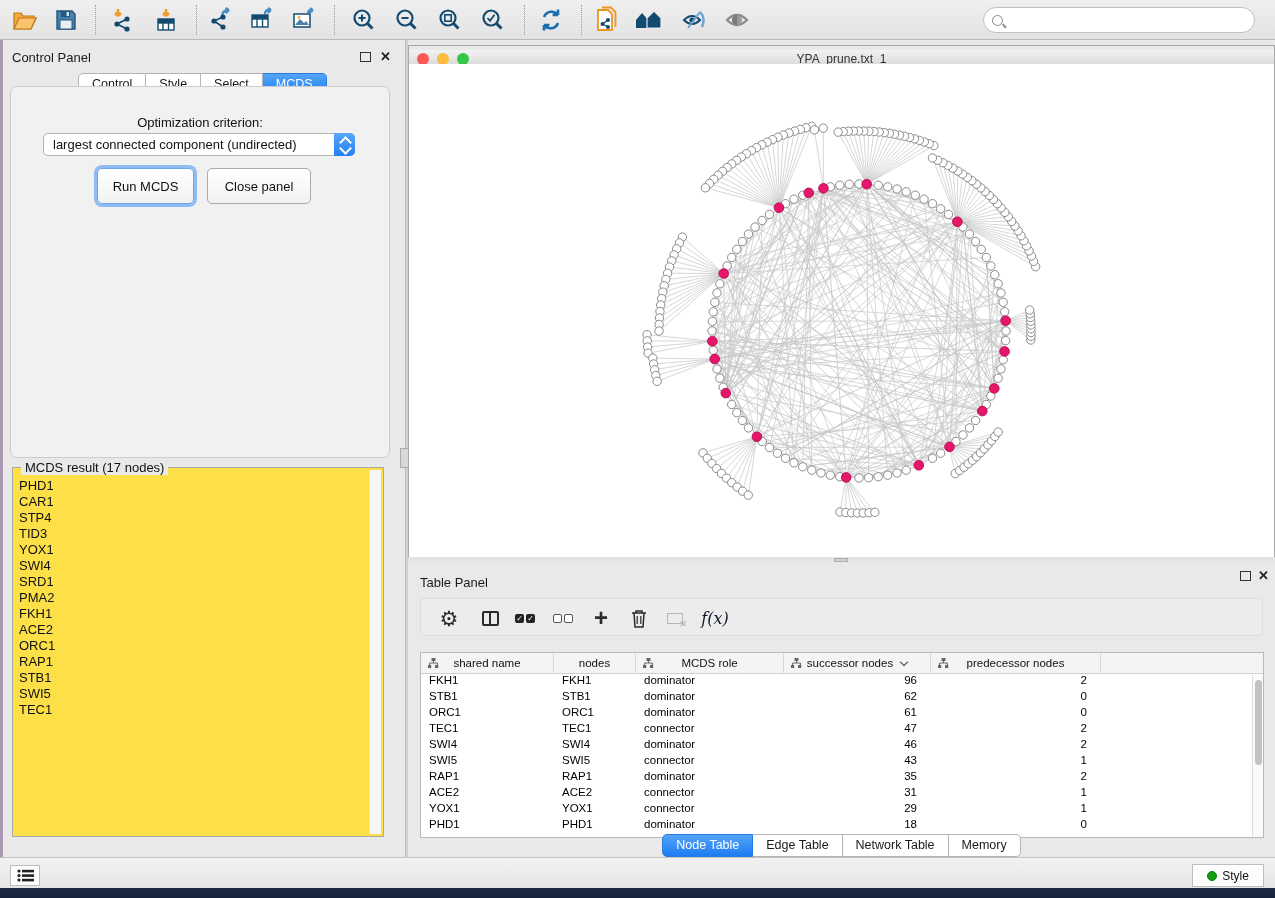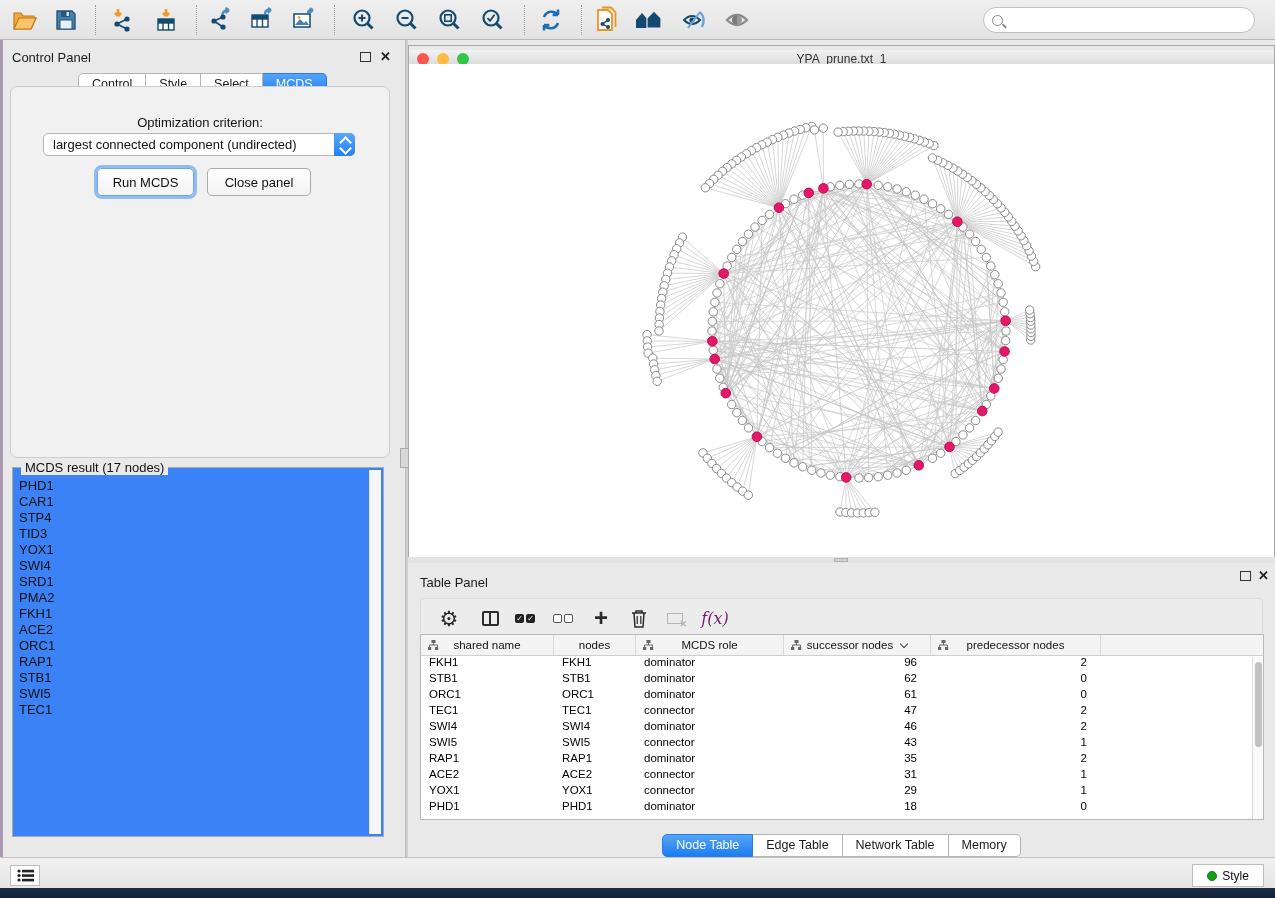--- a/index.html
+++ b/index.html
@@ -31,23 +31,23 @@
   .seg-tab:last-child { border-radius:0 5px 5px 0; }
   .seg-tab.active { background:linear-gradient(#55a5f8,#1d7cf2); color:#fff; border-color:#2a7de0; }
   .cp-box { left:7px; top:46px; width:380px; height:372px; background:#f1f1f1; border:1px solid #cdcdcd; border-radius:7px; }
   .opt-label { width:100%; text-align:center; font-size:13px; color:#111; }
   .dropdown { position:absolute; left:32px; top:46px; width:312px; height:23px; background:#fff; border:1px solid #b3b3b3; border-radius:5px; display:flex; align-items:center; }
   .dropdown .dd-text { flex:1; font-size:13px; color:#111; padding-left:9px; white-space:nowrap; overflow:hidden; }
   .dd-stepper { width:21px; height:23px; margin:-1px -1px 0 0; background:linear-gradient(#5aa7f9,#2480f3); border-radius:0 5px 5px 0; position:relative; }
   .dd-stepper::before, .dd-stepper::after { content:""; position:absolute; left:6.5px; width:7px; height:7px; border:solid #fff; border-width:0 2px 2px 0; }
   .dd-stepper::before { top:5px; transform:rotate(-135deg); }
   .dd-stepper::after { top:11px; transform:rotate(45deg); }
-  .push-btn { position:absolute; height:28px; background:linear-gradient(#ffffff,#f2f2f2); border:1px solid #ababab; border-radius:5px; font-size:13px; color:#111; display:flex; align-items:center; justify-content:center; }
+  .push-btn { position:absolute; height:36px; background:linear-gradient(#ffffff,#f2f2f2); border:1px solid #ababab; border-radius:5px; font-size:13px; color:#111; display:flex; align-items:center; justify-content:center; }
   .push-btn.focus-ring { box-shadow:0 0 0 3px rgba(90,160,245,.65); border-color:#6ea4e8; }
-  .result-group { position:absolute; left:9px; top:427px; width:372px; height:370px; background:#3b82f6; border:1px solid #a9a9a9; }
+  .result-group { position:absolute; left:9px; top:427px; width:372px; height:370px; background:#fde047; border:1px solid #a9a9a9; }
   .result-legend { position:absolute; left:8px; top:-8px; background:#e9e9e9; padding:0 4px; font-size:13px; color:#111; }
   .result-list { position:absolute; left:6px; top:10px; right:18px; bottom:4px; overflow:hidden; }
   .result-item { font-size:13px; color:#111; line-height:16px; }
   .result-scroll { position:absolute; right:2px; top:2px; bottom:2px; width:12px; background:#f6f6f6; border-left:1px solid #e3e3e3; }
 
   
   .v-splitter { left:405px; top:40px; width:3px; height:817px; background:#cfcfcf; border-left:1px solid #bdbdbd; }
   .v-handle { left:400px; top:448px; width:10px; height:20px; background:#d8d8d8; border:1px solid #aaa; }
   .h-splitter { left:408px; top:557px; width:867px; height:6px; background:#e4e4e4; }
   .h-handle { left:834px; top:558px; width:14px; height:4px; background:#cfcfcf; border:1px solid #b0b0b0; }
@@ -56,33 +56,33 @@
   .network-window { left:408px; top:45px; width:867px; height:512px; border:1px solid #a8a8a8; border-bottom:none; }
   .net-titlebar { position:absolute; left:0; top:4px; right:0; height:18px; background:linear-gradient(#f2f2f2,#d8d8d8); border-bottom:1px solid #b0b0b0; }
   .traffic { position:absolute; top:3px; width:12px; height:12px; border-radius:50%; }
   .net-title { position:absolute; left:0; right:0; top:2px; text-align:center; font-size:12px; color:#333; }
   .net-canvas { position:absolute; left:0; top:18px; width:865px; height:493px; background:#fff; }
 
   
   .table-panel { left:408px; top:563px; width:867px; height:294px; background:#e9e9e9; }
   .tp-toolbar { position:absolute; left:12px; top:35px; width:843px; height:38px; background:#ececec; border:1px solid #dcdcdc; border-radius:4px; }
   .tp-icon { position:absolute; top:3px; width:32px; height:32px; display:flex; align-items:center; justify-content:center; color:#2b2b2b; }
-  .tp-icon.disabled { color:#701a75; }
+  .tp-icon.disabled { color:#0f172a; }
   .gear-glyph { font-size:21px; line-height:21px; }
   .cols-glyph { width:17px; height:15px; border:2px solid #2b2b2b; border-radius:2px; position:relative; }
   .cols-glyph::after { content:""; position:absolute; left:5.5px; top:0; width:2px; height:11px; background:#2b2b2b; }
   .chkpair { display:flex; gap:2px; }
   .chk { width:9px; height:9px; border-radius:2px; }
   .chk.on { background:#222; color:#fff; font-size:8px; line-height:9px; text-align:center; }
   .chk.off { border:1.5px solid #555; background:#fff; }
   .plus-glyph { font-size:24px; font-weight:bold; line-height:20px; }
   .fx-glyph { font-family:"DejaVu Serif", serif; font-style:italic; font-size:16px; }
   .tbl-x { position:relative; width:16px; height:11px; border:1.5px solid #b5b5b5; }
   .tbl-x::before { content:"✕"; position:absolute; right:-5px; bottom:-6px; font-size:9px; color:#b5b5b5; font-weight:bold; }
-  .node-table { position:absolute; left:12px; top:71px; width:844px; height:186px; background:#fff; border:1px solid #b9b9b9; overflow:hidden; }
+  .node-table { position:absolute; left:12px; top:89px; width:844px; height:186px; background:#fff; border:1px solid #b9b9b9; overflow:hidden; }
   .nt-header { display:flex; height:21px; background:#f4f4f4; border-bottom:1px solid #cfcfcf; }
   .th { position:relative; display:flex; align-items:center; justify-content:center; font-size:11.5px; color:#111; border-right:1px solid #d8d8d8; }
   .th .tree-ic { position:absolute; left:7px; top:5px; }
   .th .sort-chev { width:6px; height:6px; border-right:1.6px solid #444; border-bottom:1.6px solid #444; transform:rotate(45deg); margin-left:8px; margin-top:-3px; }
   .tr { display:flex; height:16px; }
   .td { font-size:11.5px; color:#000; white-space:nowrap; overflow:hidden; }
   .td.l { padding-left:8px; } .td.r { text-align:right; padding-right:14px; }
   .nt-scroll { position:absolute; right:0; top:22px; bottom:0; width:11px; background:#fafafa; border-left:1px solid #ddd; }
   .nt-thumb { position:absolute; left:1.5px; top:5px; width:7px; height:85px; background:#c1c1c1; border-radius:4px; }
   .tp-tabs-row { position:absolute; left:0; right:0; top:271px; display:flex; justify-content:center; }

